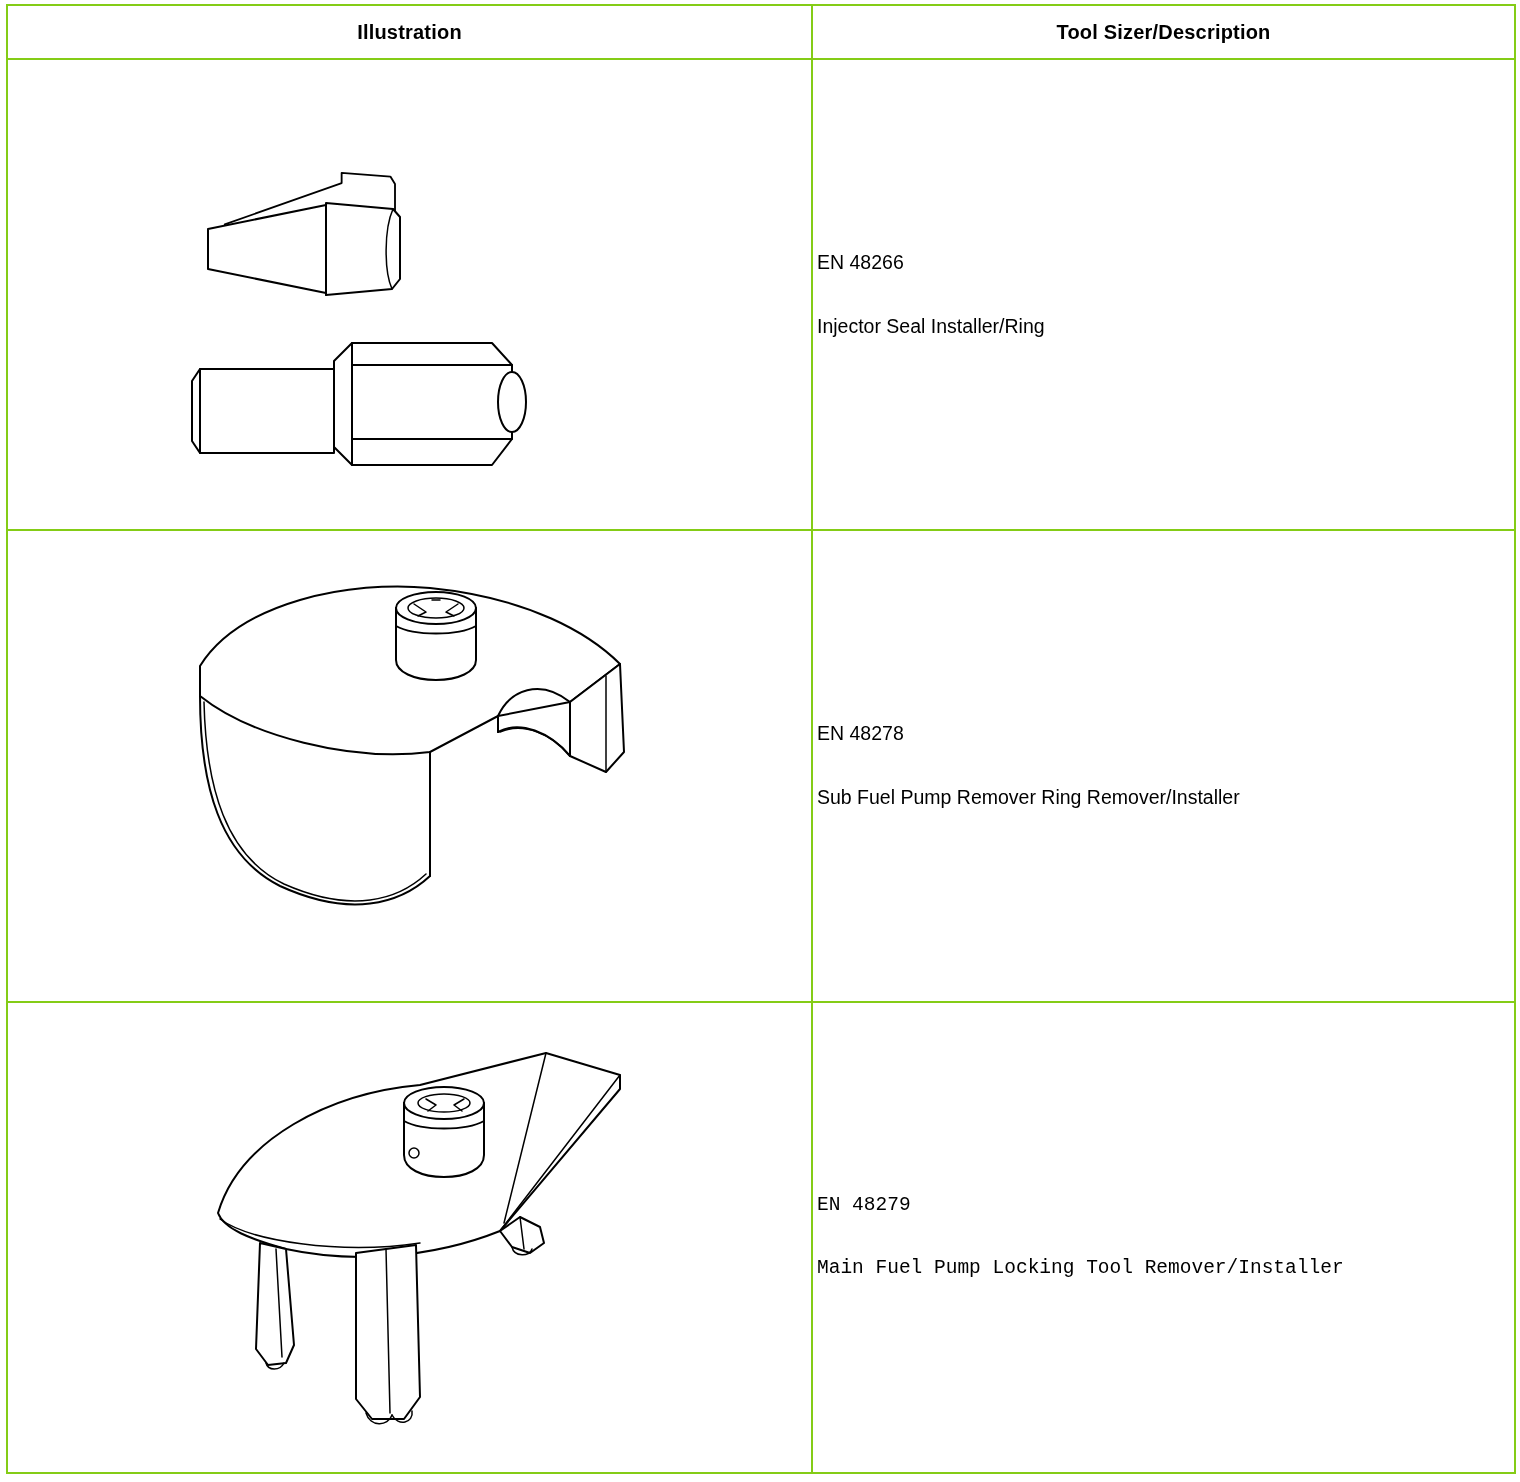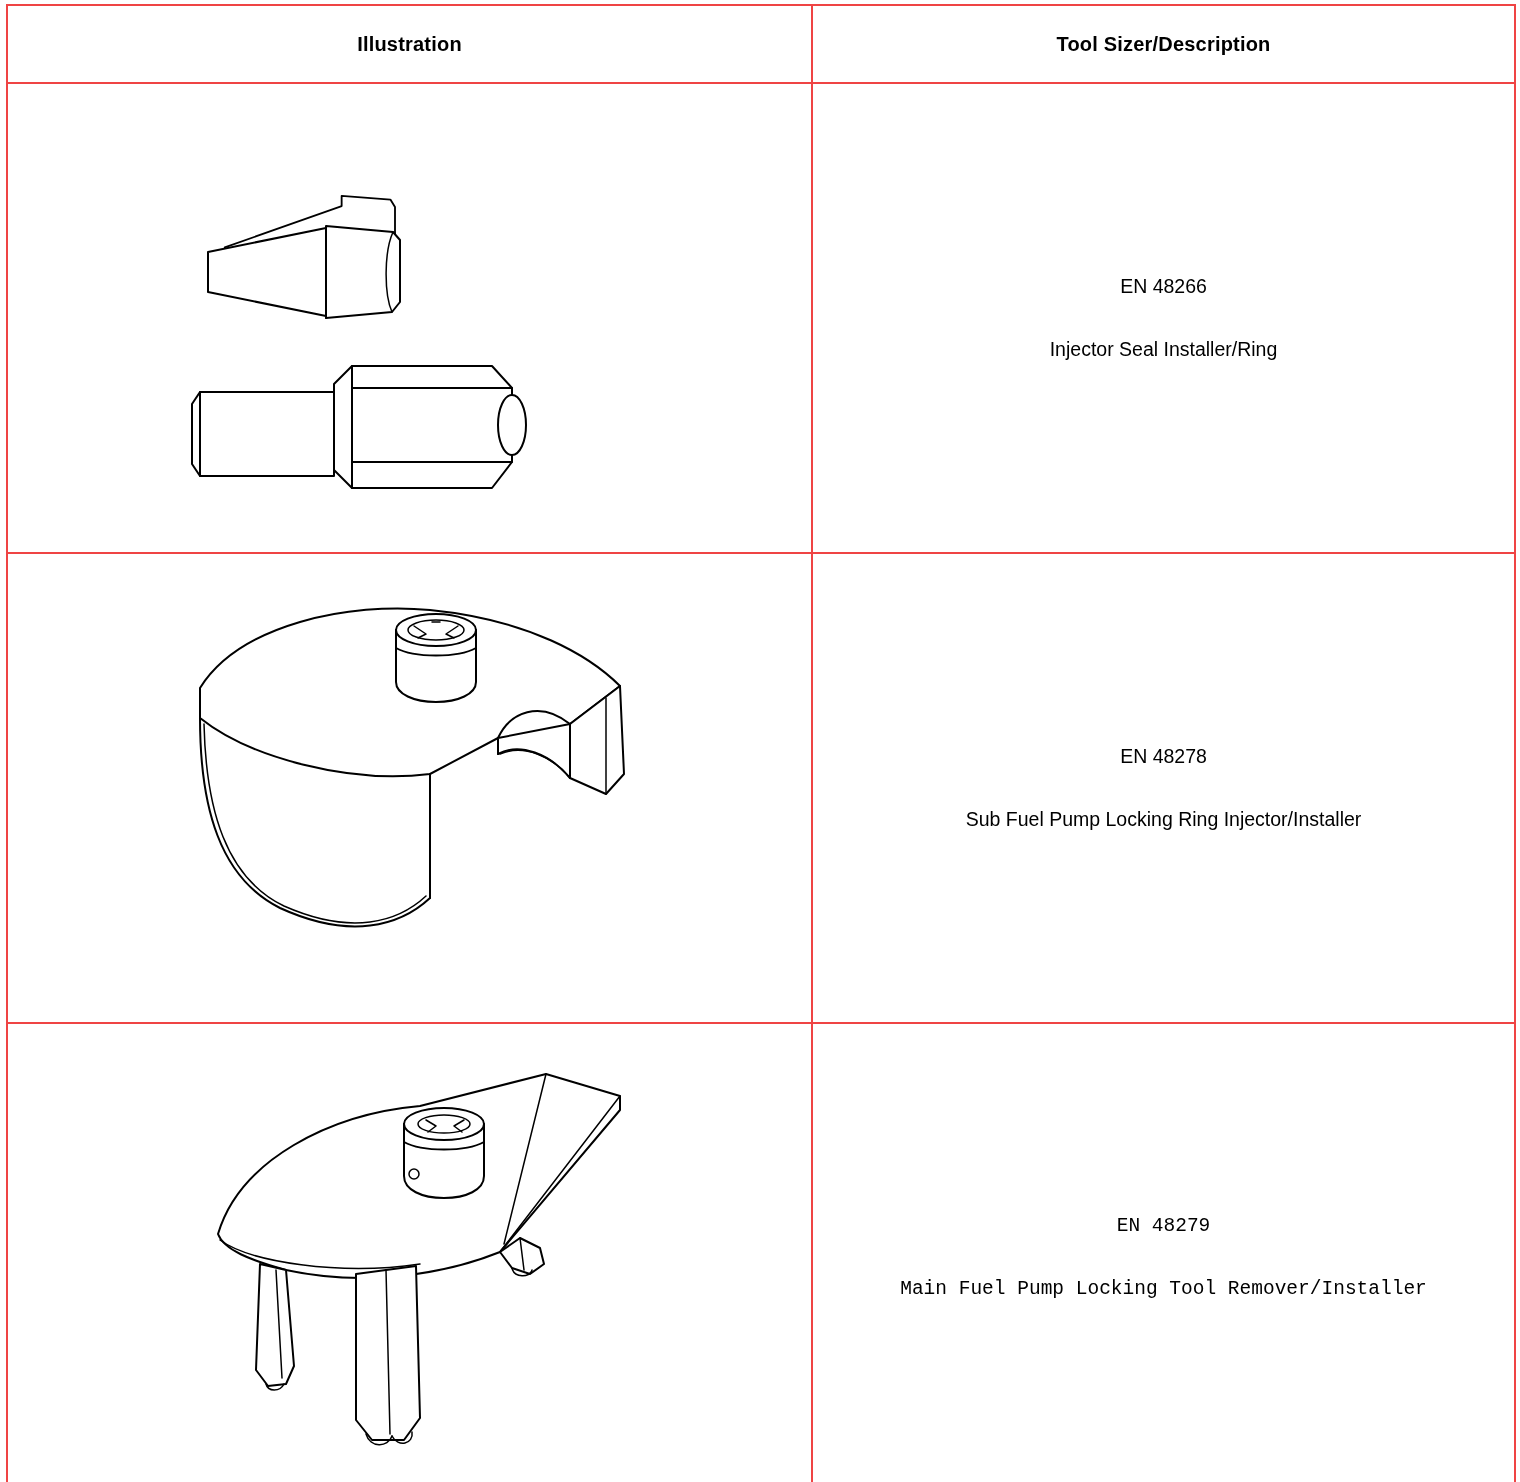--- a/index.html
+++ b/index.html
@@ -20,40 +20,40 @@
     box-sizing: border-box;
     padding: 4px 6px 6px 6px;
   }
   table.tool-table {
     width: 1508px;
     height: 1470px;
     border-collapse: collapse;
     table-layout: fixed;
   }
   table.tool-table td, table.tool-table th {
-    border: 2px solid #ef4444;
-    padding: 16px;
+    border: 2px solid #84cc16;
+    padding: 4px;
     vertical-align: middle;
   }
   th.col-head {
     height: 44px;
     font-size: 20px;
     font-weight: bold;
     text-align: center;
     letter-spacing: 0.2px;
   }
   col.illustration-col { width: 805px; }
   col.desc-col { width: 703px; }
 
   td.illustration-cell {
     text-align: center;
     position: relative;
   }
   td.desc-cell {
-    text-align: center;
+    text-align: left;
     font-size: 19.5px;
     line-height: 1.0;
     padding: 0 20px;
   }
   .desc-number {
     margin-bottom: 44px;
   }
   .desc-text {
     white-space: nowrap;
   }
@@ -154,21 +154,21 @@
               <ellipse class="ln-thin" cx="74" cy="44" rx="28" ry="10"></ellipse>
               <path class="ln-thin" d="M52 40 L64 48 L56 52"></path>
               <path class="ln-thin" d="M96 40 L84 48 L92 52"></path>
               <path class="ln-thin" d="M70 36 L78 36"></path>
               <path class="ln" d="M34 62 C 52 72 96 72 114 62"></path>
             </g>
           </svg>
         </td>
         <td class="desc-cell">
           <div class="desc-number">EN 48278</div>
-          <div class="desc-text">Sub Fuel Pump Locking Ring Injector/Installer</div>
+          <div class="desc-text">Sub Fuel Pump Remover Ring Remover/Installer</div>
         </td>
       </tr>
 
       <tr class="row-3">
         <td class="illustration-cell">
           <svg class="svg-wrap" width="620" height="420" viewBox="0 0 620 420" aria-hidden="true">
 
             <path class="fillw" d="M118 186 C 140 112 230 66 320 58 L446 26 L520 48 L520 62 L400 204 C 330 232 250 236 186 222 C 150 212 124 202 118 186 Z"></path>
             <path class="ln-thin" d="M446 26 L404 196"></path>
             <path class="ln-thin" d="M520 48 L400 204"></path>

